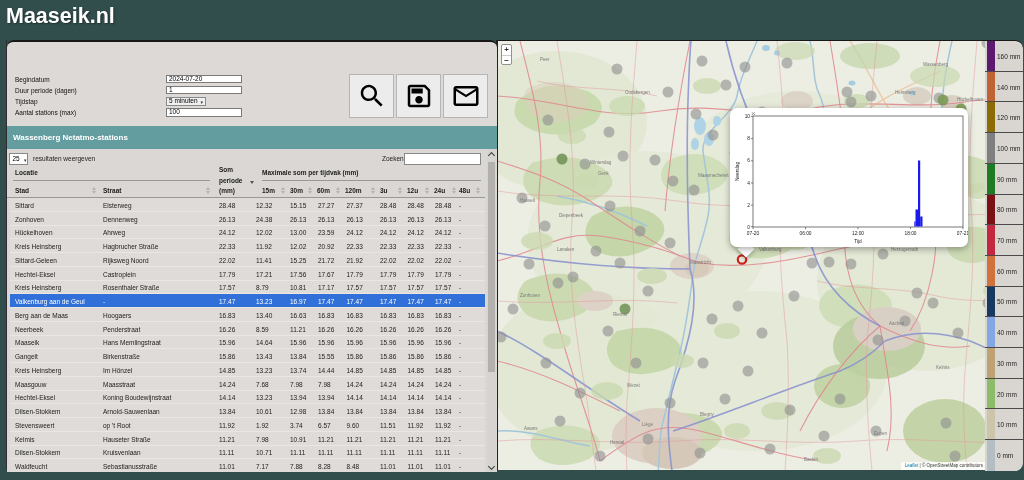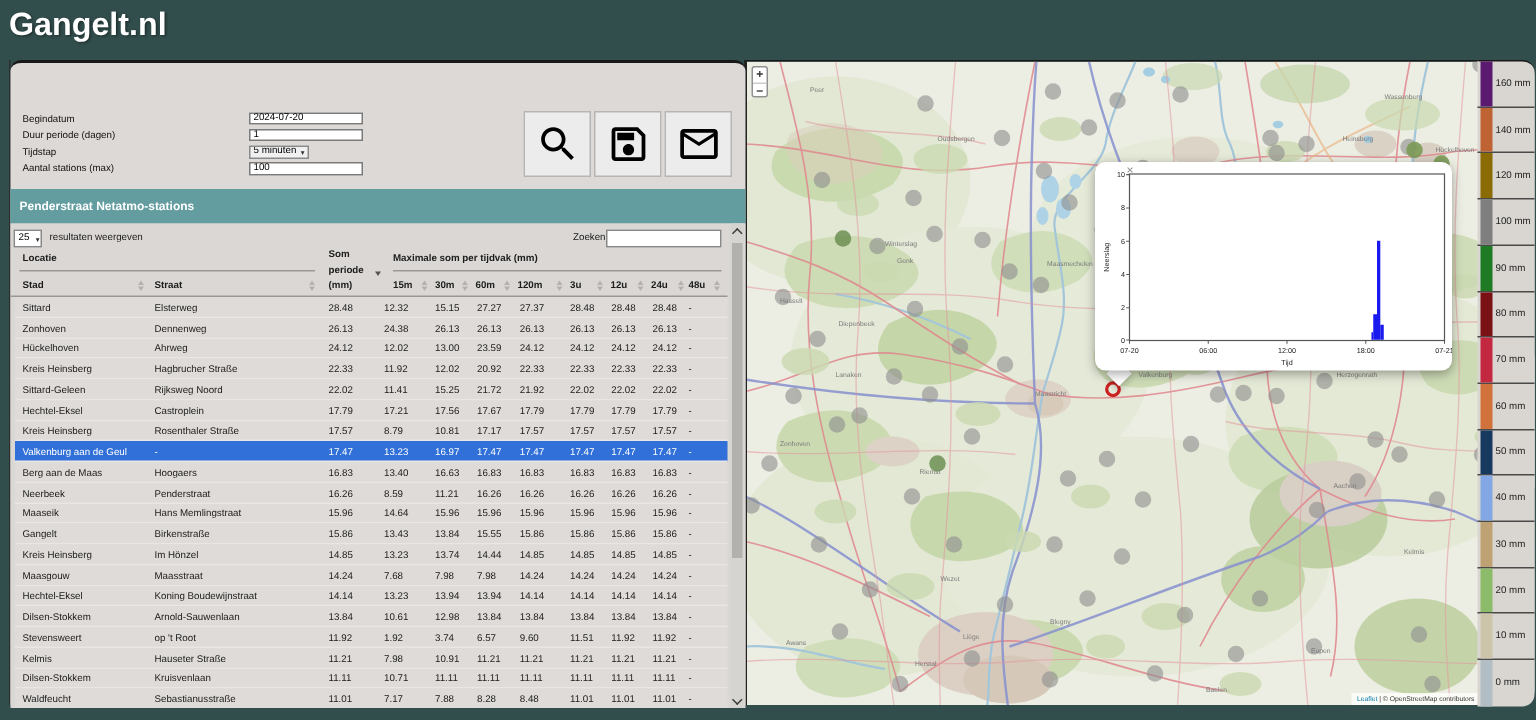--- a/index.html
+++ b/index.html
@@ -32,21 +32,21 @@
 #popup{position:absolute;left:730px;top:108px;width:238px;height:139px;background:#fff;border-radius:7px;box-shadow:0 2px 7px rgba(0,0,0,.35);z-index:6}
 #ptail{position:absolute;left:740px;top:243px;width:12px;height:12px;background:#fff;transform:rotate(45deg);z-index:5;box-shadow:2px 2px 4px rgba(0,0,0,.2)}
 #pclose{position:absolute;left:21px;top:2px;font-size:8px;color:#888;line-height:8px}
 #legend{position:absolute;left:985px;top:40px;width:37.5px;height:430.5px;background:#d9d6d1;border-radius:0 8px 8px 0;z-index:7;border-top:1.5px solid #181818}
 .lrow{height:30.71px;position:relative;border-bottom:1px solid #4a4a4a}
 .lrow:last-child{border-bottom:none}
 .lc{position:absolute;left:1.5px;top:0;width:8px;height:100%}
 .ll{position:absolute;left:12px;top:50%;transform:translateY(-50%);font-size:6.5px;color:#222;white-space:nowrap}
 #attr{position:absolute;left:901px;top:462px;width:84px;height:8px;background:rgba(255,255,255,.75);font-size:4.5px;color:#333;line-height:8px;text-align:right;padding-right:2px;z-index:6;white-space:nowrap}
 </style></head><body>
-<div id="hdr">Gangelt.nl</div>
+<div id="hdr">Maaseik.nl</div>
 
 <div id="map"><svg width="527" height="430" viewBox="0 0 527 430">
 <rect width="527" height="430" fill="#edeee3"></rect>
 <ellipse cx="60" cy="80" rx="90" ry="70" fill="#e2e8d4"></ellipse>
 <ellipse cx="150" cy="200" rx="120" ry="90" fill="#e5e9d8"></ellipse>
 <ellipse cx="90" cy="330" rx="100" ry="80" fill="#e3e8d5"></ellipse>
 <ellipse cx="300" cy="120" rx="110" ry="70" fill="#e6ead9"></ellipse>
 <ellipse cx="260" cy="330" rx="130" ry="80" fill="#e5e9d7"></ellipse>
 <ellipse cx="430" cy="240" rx="110" ry="90" fill="#e4e9d6"></ellipse>
 <path d="M20 60 q30 -25 70 -10 q25 12 8 32 q-30 18 -60 8 q-28 -10 -18 -30z" fill="#c9daae"></path>
@@ -387,21 +387,21 @@
 <div class="btn" style="left:389px">
       <svg width="30" height="30" viewBox="0 0 24 24">
         <path fill="#000" d="M17 3H5c-1.11 0-2 .9-2 2v14c0 1.1.89 2 2 2h14c1.1 0 2-.9 2-2V7l-4-4zm2 16H5V5h11.17L19 7.83V19zm-7-7c-1.66 0-3 1.34-3 3s1.34 3 3 3 3-1.34 3-3-1.34-3-3-3zM6 6h9v4H6z"></path>
       </svg>
     </div>
 <div class="btn" style="left:436px">
       <svg width="30" height="30" viewBox="0 0 24 24">
         <path fill="#000" d="M20 4H4c-1.1 0-1.99.9-1.99 2L2 18c0 1.1.9 2 2 2h16c1.1 0 2-.9 2-2V6c0-1.1-.9-2-2-2zm0 14H4V8l8 5 8-5v10zm-8-7L4 6h16l-8 5z"></path>
       </svg>
     </div>
-<div class="sechdr" id="sh2">Penderstraat Netatmo-stations</div>
+<div class="sechdr" id="sh2">Wassenberg Netatmo-stations</div>
 <div id="ctrl">
   <div style="position:absolute;left:2.4px;top:4px;width:19px;height:12px;background:#fff;border:1px solid #888;font-size:6.5px;line-height:10px;padding-left:2px">25<span style="position:absolute;right:1px;top:1px;font-size:5px;color:#333">▾</span></div>
   <div style="position:absolute;left:26px;top:6px;font-size:6.5px;color:#1c1c1c">resultaten weergeven</div>
   <div style="position:absolute;left:375px;top:6px;font-size:6.5px;color:#1c1c1c">Zoeken:</div>
   <div style="position:absolute;left:397px;top:4px;width:77px;height:12px;background:#fff;border:1px solid #888"></div>
   <div class="hbold" style="left:8px;top:20px">Locatie</div>
   <div class="hbold" style="left:255px;top:20px">Maximale som per tijdvak (mm)</div>
   <div style="position:absolute;left:6px;top:31px;width:197px;height:1px;background:#9a9896"></div>
   <div style="position:absolute;left:255px;top:31px;width:219px;height:1px;background:#9a9896"></div>
   <div class="hbold" style="left:212px;top:16px;line-height:10.5px">Som<br>periode<br>(mm)</div>

